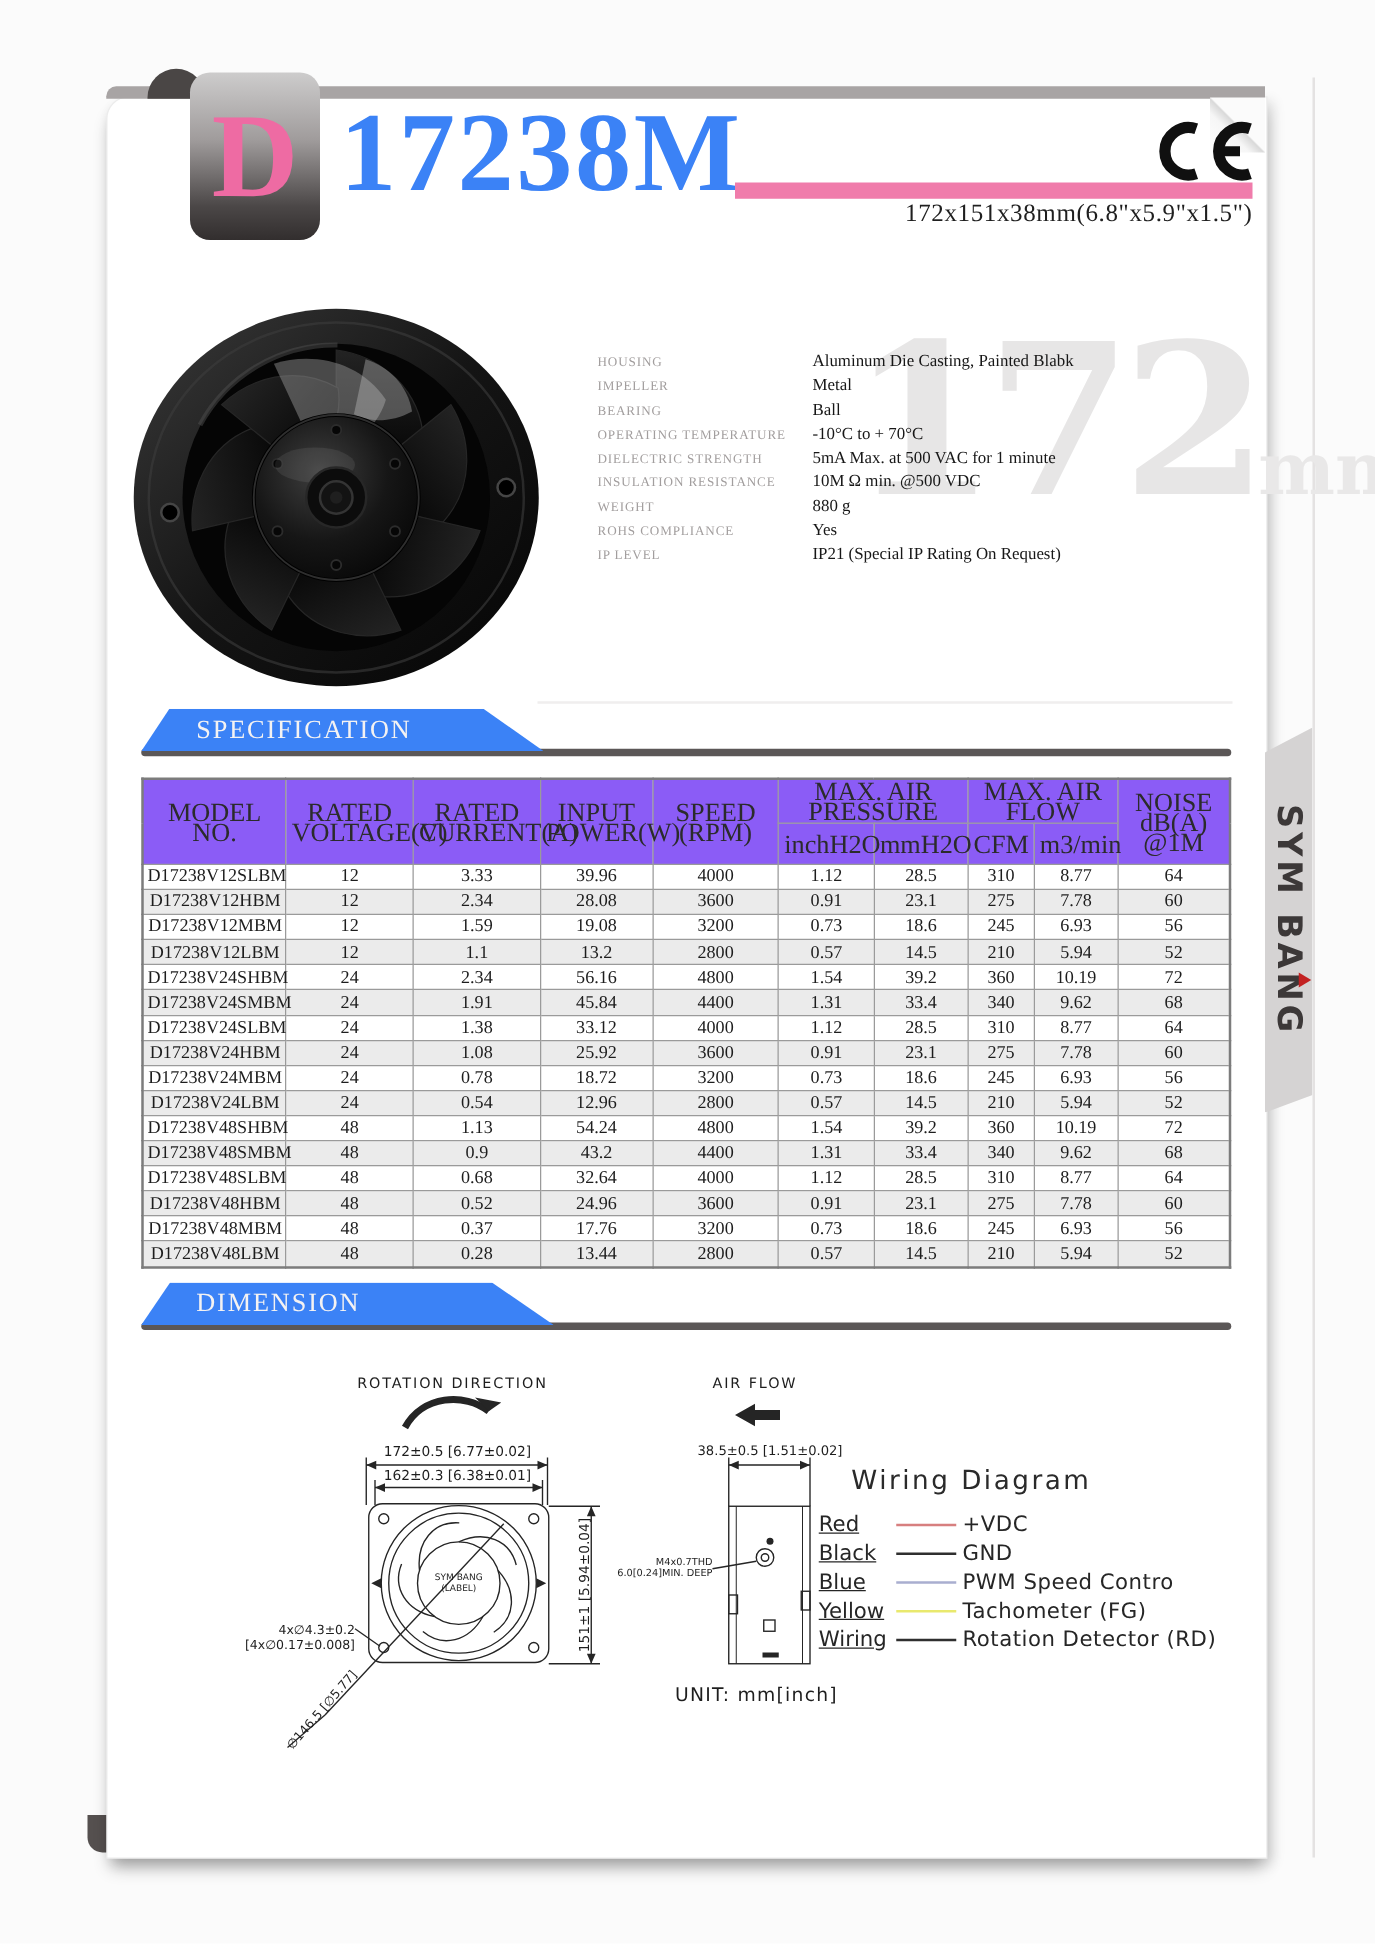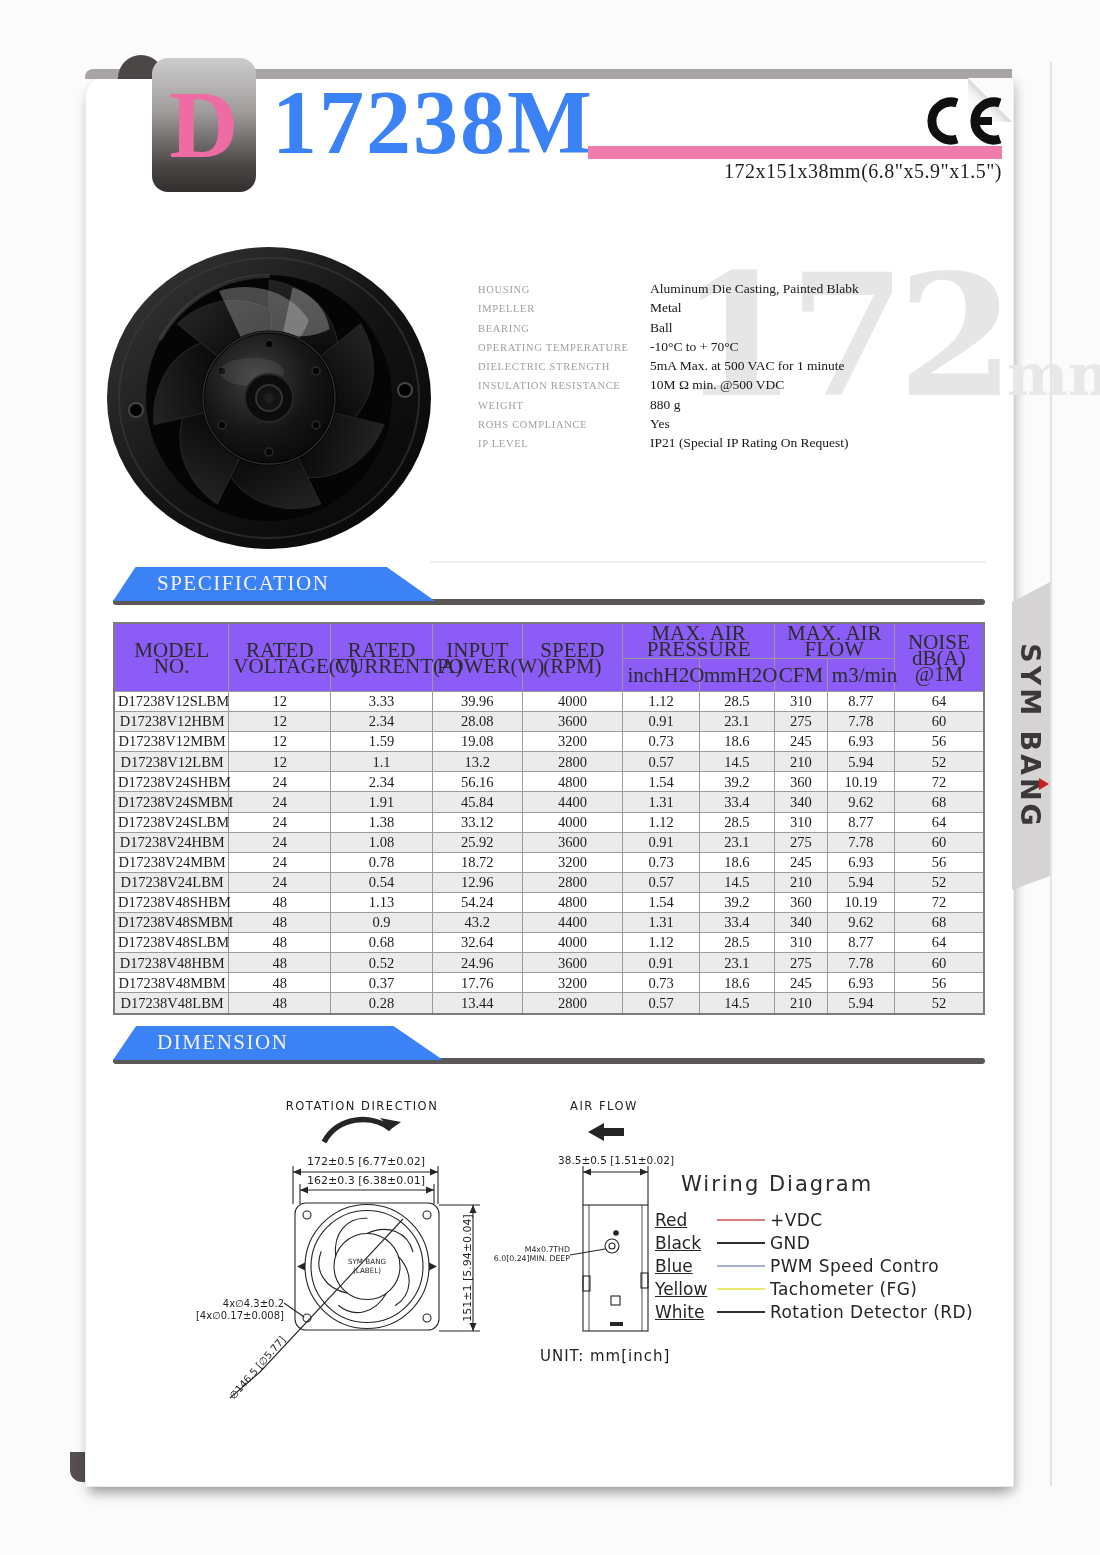--- a/index.html
+++ b/index.html
@@ -554,21 +554,21 @@
           <span class="wire-name">Blue</span>
           <span class="wire-line" style="background: rgb(169, 174, 208);"></span>
           <span class="wire-func">PWM Speed Contro</span>
         </div>
         <div class="wire-row">
           <span class="wire-name">Yellow</span>
           <span class="wire-line" style="background: rgb(233, 233, 110);"></span>
           <span class="wire-func">Tachometer (FG)</span>
         </div>
         <div class="wire-row">
-          <span class="wire-name">White</span>
+          <span class="wire-name">Wiring</span>
           <span class="wire-line" style="background: rgb(47, 47, 47);"></span>
           <span class="wire-func">Rotation Detector (RD)</span>
         </div>
       </div>
   </div>
 
   <div class="banner">
     <div class="banner-text">
       <span>SYM BANG</span>
       <i class="red-tri"></i>

